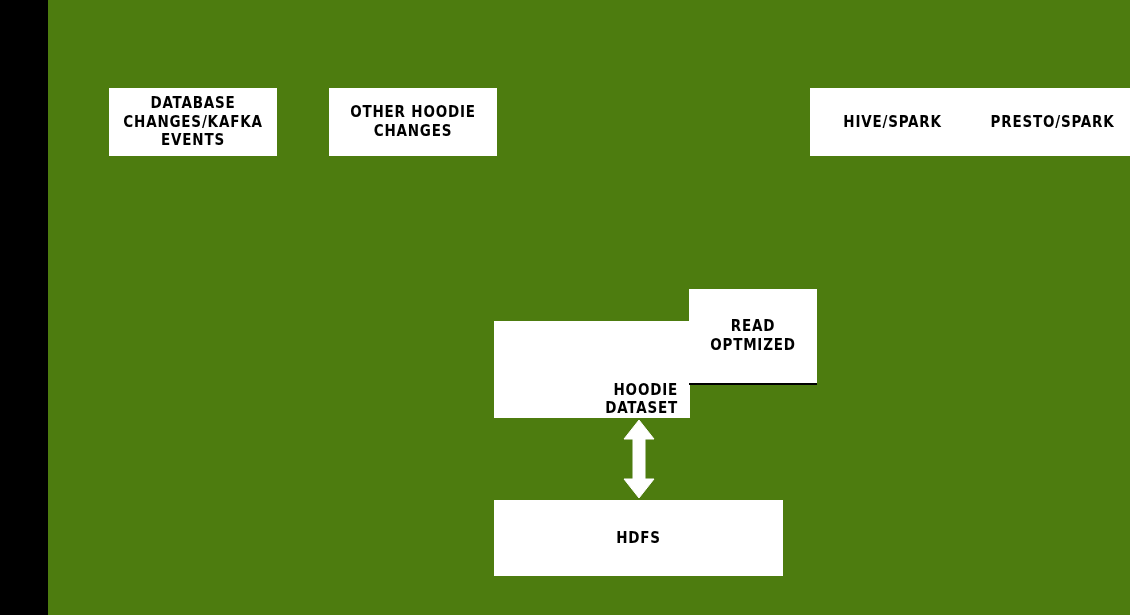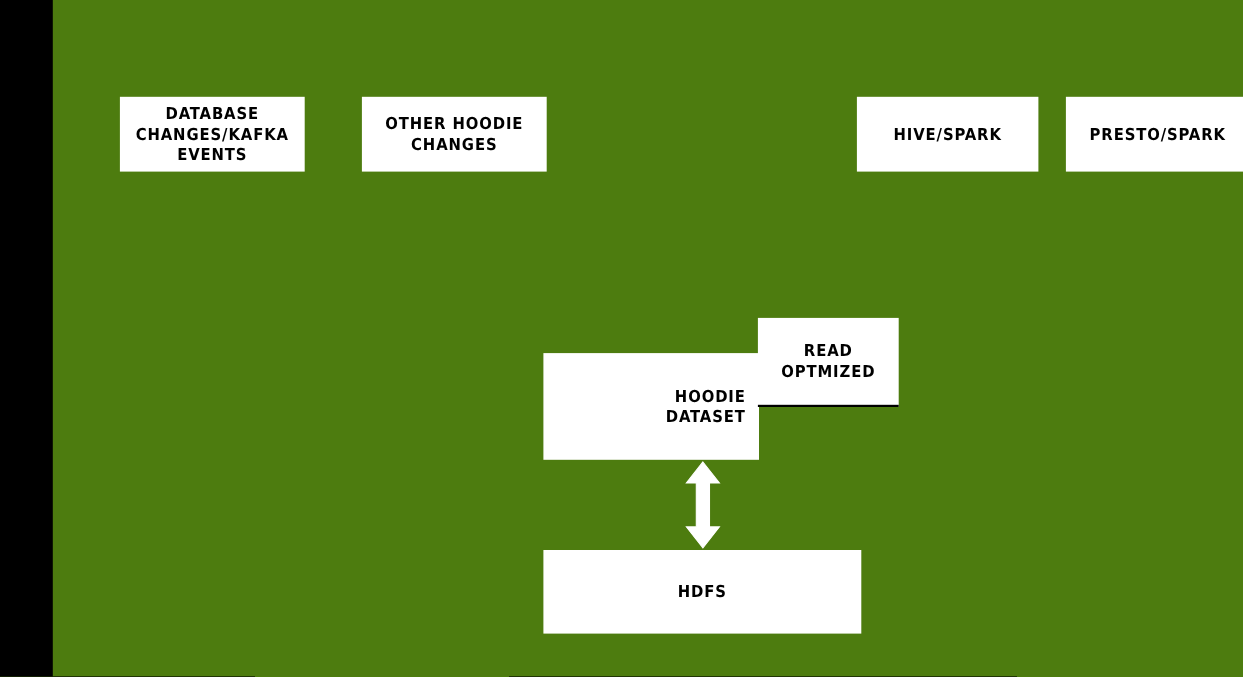--- a/index.html
+++ b/index.html
@@ -36,37 +36,37 @@
   }
   .node-label {
     display: block;
     white-space: pre-line;
     padding: 0 6px;
   }
 
   
   #box-db-changes    { left: 61px;  top: 88px;  width: 168px; height: 68px; }
   #box-other-hoodie  { left: 281px; top: 88px;  width: 168px; height: 68px; }
-  #box-hive-spark    { left: 731px; top: 88px;  width: 165px; height: 68px; }
+  #box-hive-spark    { left: 762px; top: 88px;  width: 165px; height: 68px; }
   #box-presto-spark  { left: 921px; top: 88px;  width: 167px; height: 68px; }
 
   
   #box-hoodie-dataset {
     left: 446px; top: 321px; width: 196px; height: 97px;
     justify-content: flex-end;
-    align-items: center;
+    align-items: flex-end;
   }
   #box-hoodie-dataset .node-label {
     text-align: right;
     padding-right: 12px;
   }
 
   
   #box-read-optimized {
-    left: 641px; top: 289px; width: 128px; height: 81px;
+    left: 641px; top: 289px; width: 128px; height: 96px;
     border-bottom: 2px solid #000000;
   }
   #box-real-time {
     left: 641px; top: 370px; width: 128px; height: 80px;
   }
 
   
   #box-hdfs { left: 446px; top: 500px; width: 289px; height: 76px; }
 
   

